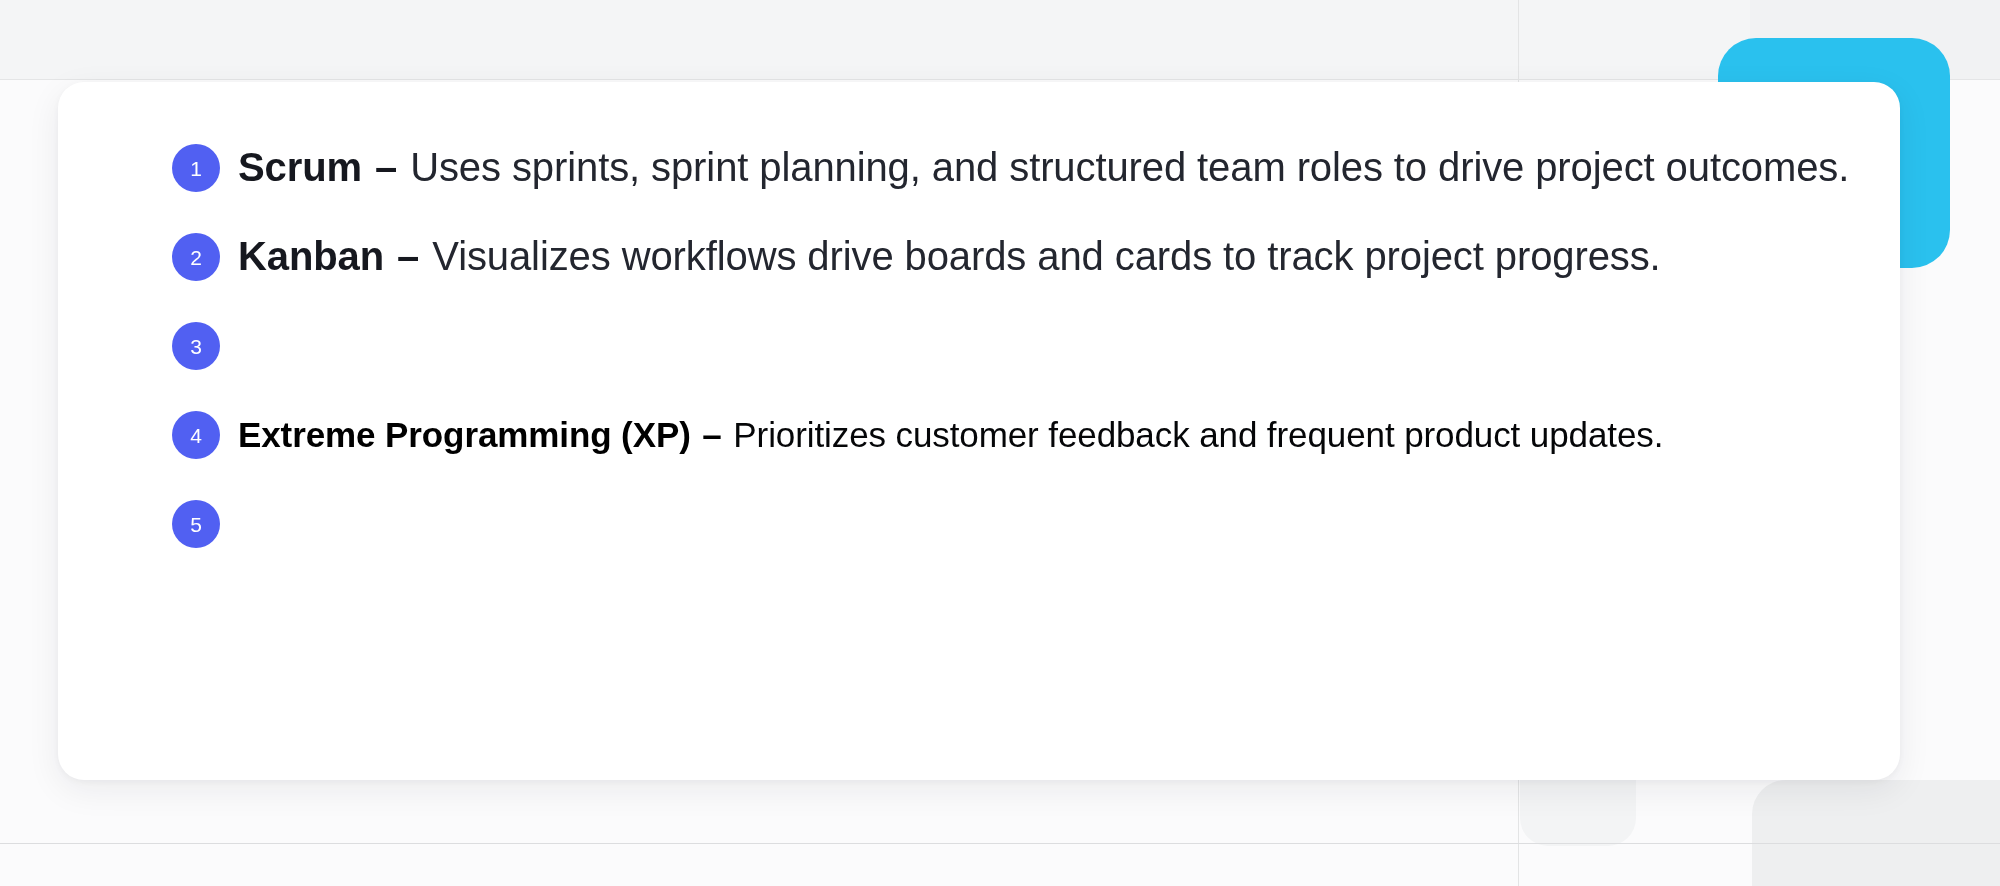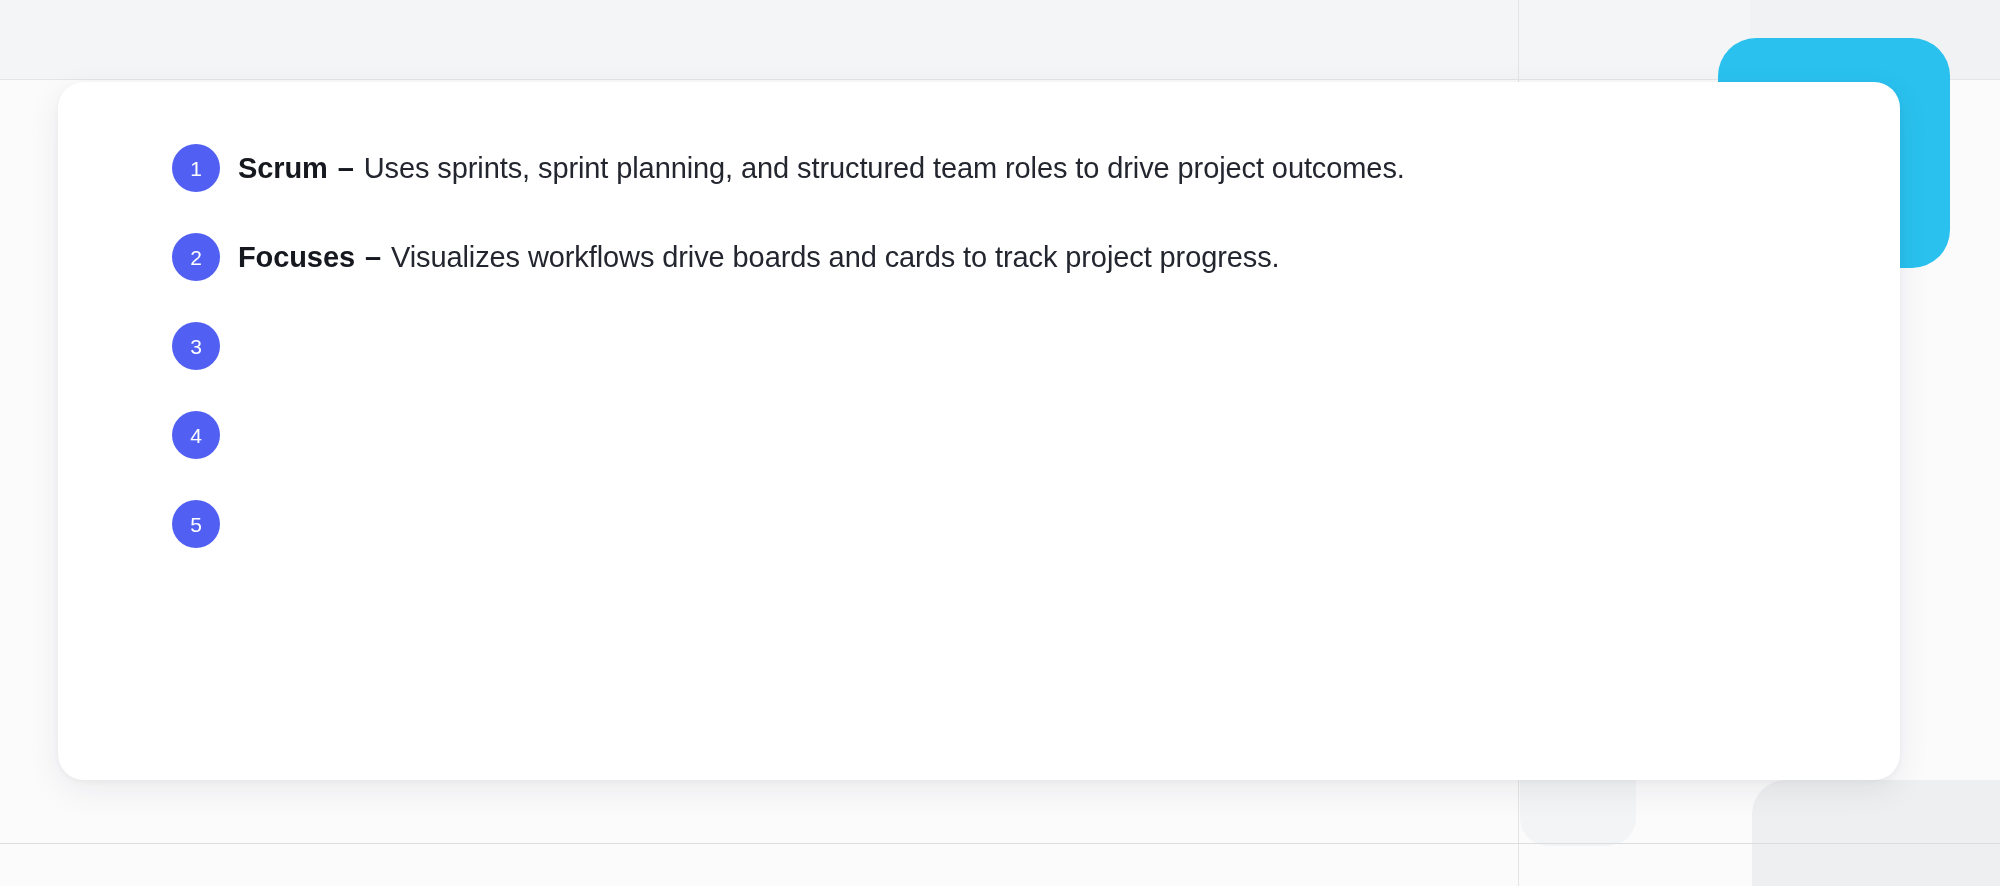--- a/index.html
+++ b/index.html
@@ -116,21 +116,21 @@
     align-items: center;
     justify-content: center;
     font-size: 21px;
     font-weight: 400;
     line-height: 1;
     font-family: "Liberation Sans", sans-serif;
     user-select: none;
   }
 
   .item-text {
-    font-size: 29px;
+    font-size: 40px;
     line-height: 1.18;
     color: #1d2029;
     letter-spacing: -0.1px;
     white-space: nowrap;
   }
   .item-term {
     font-weight: bold;
     color: #16181f;
   }
   .item-dash {
@@ -179,29 +179,30 @@
 <div id="content-card">
   <ul id="methodology-list">
 
     <li class="list-item">
       <span class="item-badge">1</span>
       <span class="item-text"><span class="item-term">Scrum</span><span class="item-dash"> – </span><span class="item-desc">Uses sprints, sprint planning, and structured team roles to drive project outcomes.</span></span>
     </li>
 
     <li class="list-item">
       <span class="item-badge">2</span>
-      <span class="item-text"><span class="item-term">Focuses</span><span class="item-dash"> – </span><span class="item-desc">Visualizes workflows drive boards and cards to track project progress.</span></span>
+      <span class="item-text"><span class="item-term">Kanban</span><span class="item-dash"> – </span><span class="item-desc">Visualizes workflows drive boards and cards to track project progress.</span></span>
     </li>
 
     <li class="list-item">
       <span class="item-badge">3</span>
     </li>
 
     <li class="list-item emphasis">
       <span class="item-badge">4</span>
+      <span class="item-text"><span class="item-term">Extreme Programming (XP)</span><span class="item-dash"> – </span><span class="item-desc">Prioritizes customer feedback and frequent product updates.</span></span>
     </li>
 
     <li class="list-item">
       <span class="item-badge">5</span>
     </li>
 
   </ul>
 </div>
 
 </body></html>

